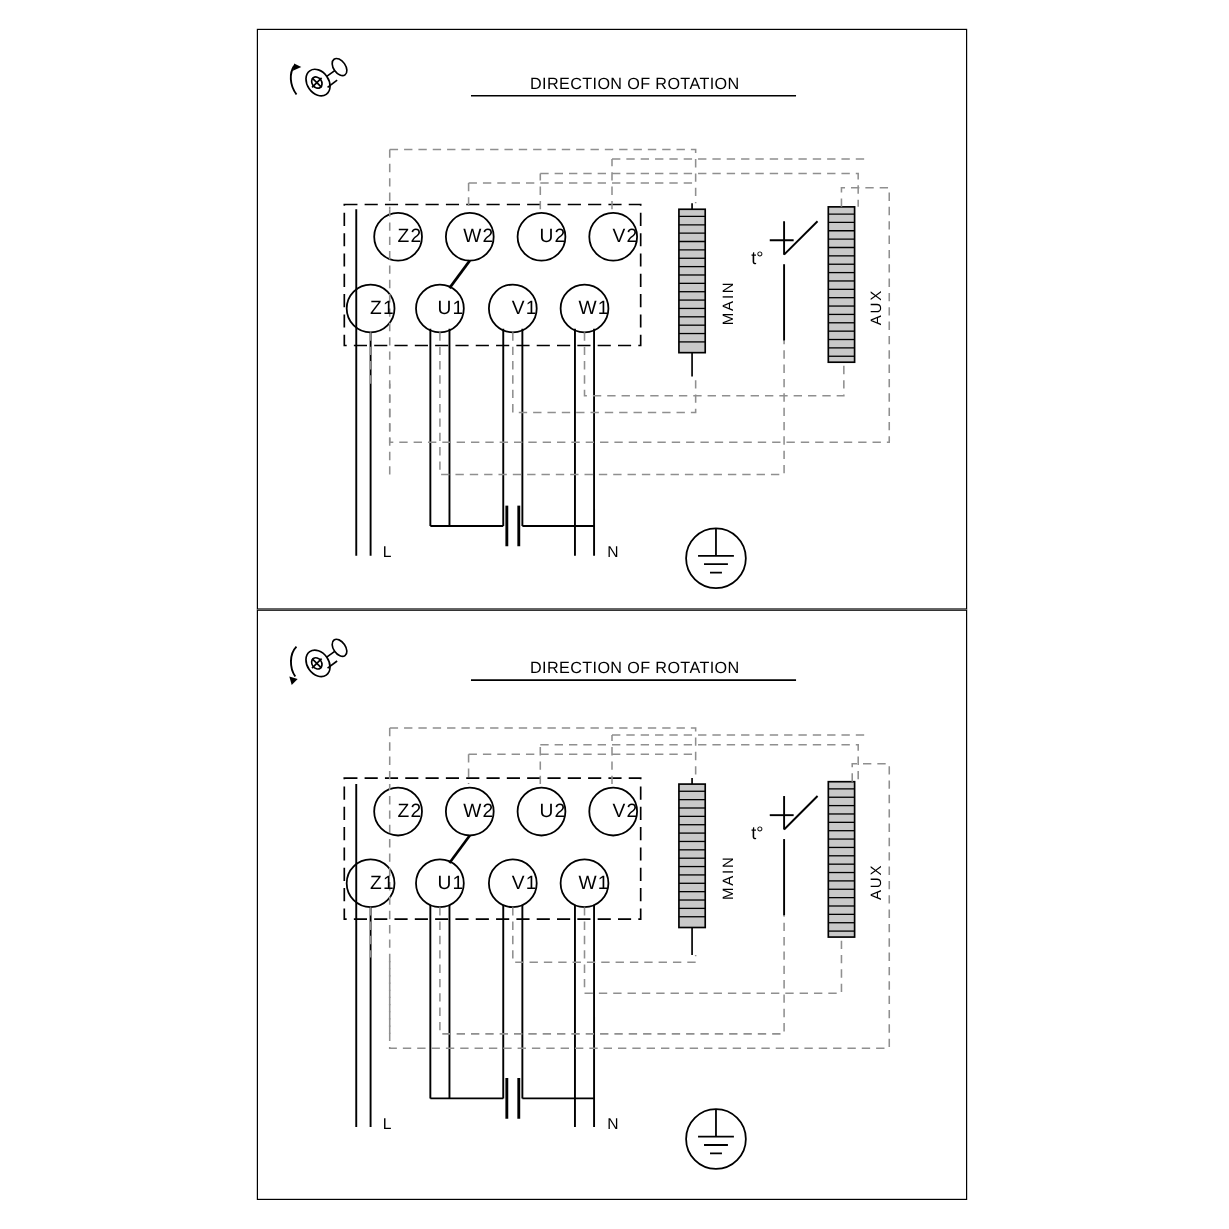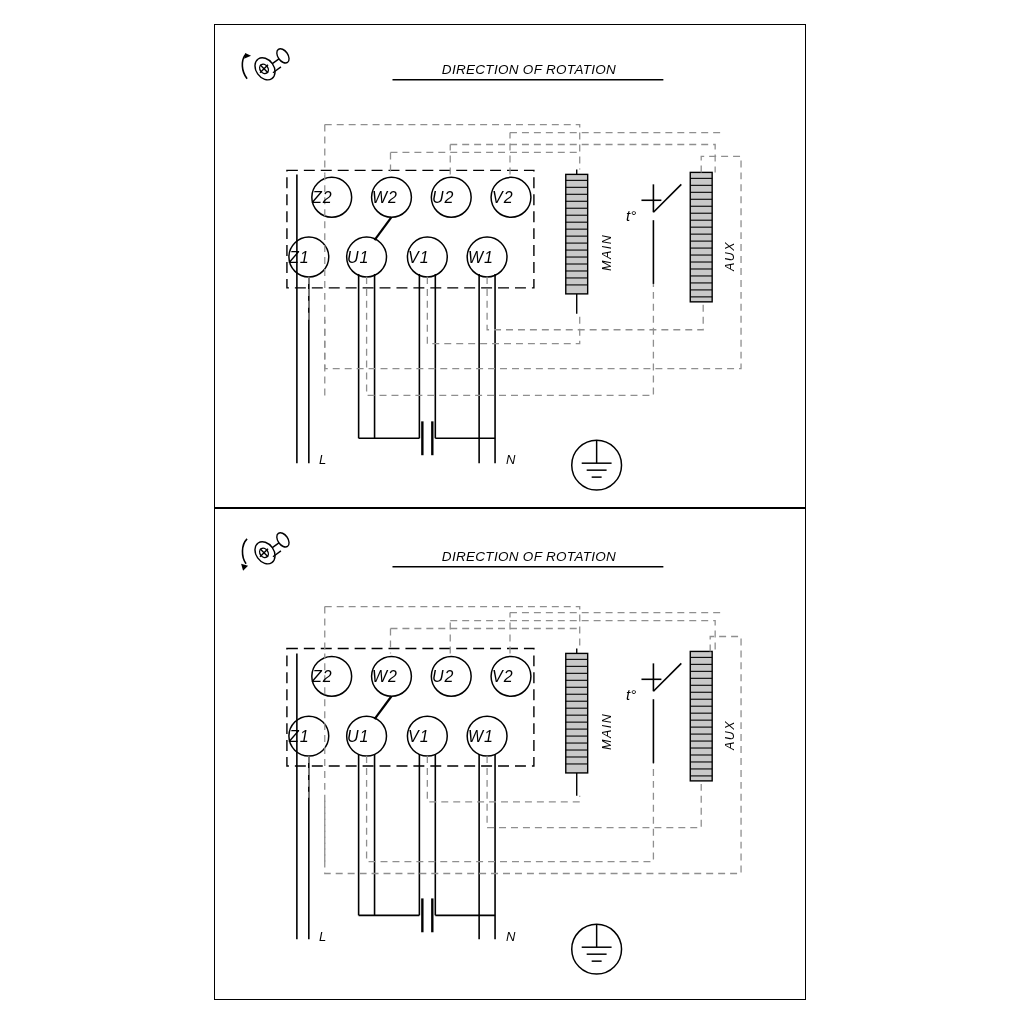--- a/index.html
+++ b/index.html
@@ -19,41 +19,40 @@
     position: absolute;
     left: 0; top: 0;
     width: 1024px;
     height: 1024px;
   }
   .panel {
     position: absolute;
     border: 1.6px solid #000;
     box-sizing: border-box;
     background: #fff;
-    font-style: italic;
   }
   #panel-top { left: 214px; top: 24px; width: 592px; height: 484px; }
   #panel-bottom { left: 214px; top: 508px; width: 592px; height: 492px; }
 
   .svgwrap { position: absolute; left: 0; top: 0; width: 100%; height: 100%; }
 
   .title-text {
     position: absolute;
     font-size: 13.5px;
     letter-spacing: 0.3px;
     white-space: nowrap;
     color: #000;
   }
   .terminal-label {
     position: absolute;
     font-size: 16px;
     letter-spacing: 1px;
     white-space: nowrap;
     color: #000;
-    text-align: left;
+    text-align: right;
   }
   .vlabel {
     position: absolute;
     font-size: 12.5px;
     letter-spacing: 1.5px;
     white-space: nowrap;
     color: #000;
     transform: rotate(-90deg);
     transform-origin: left top;
   }

